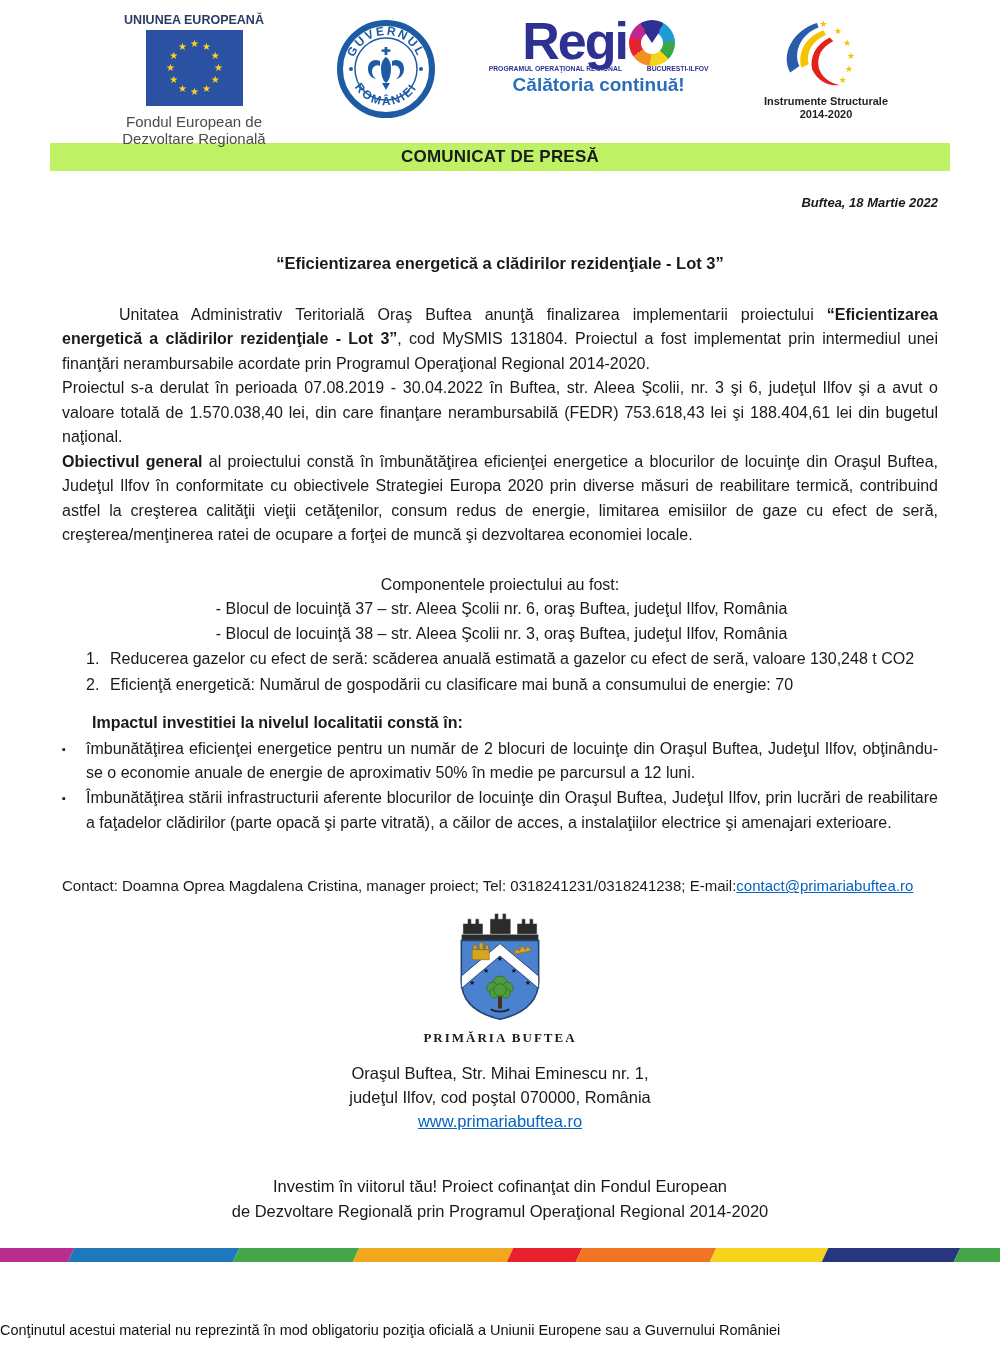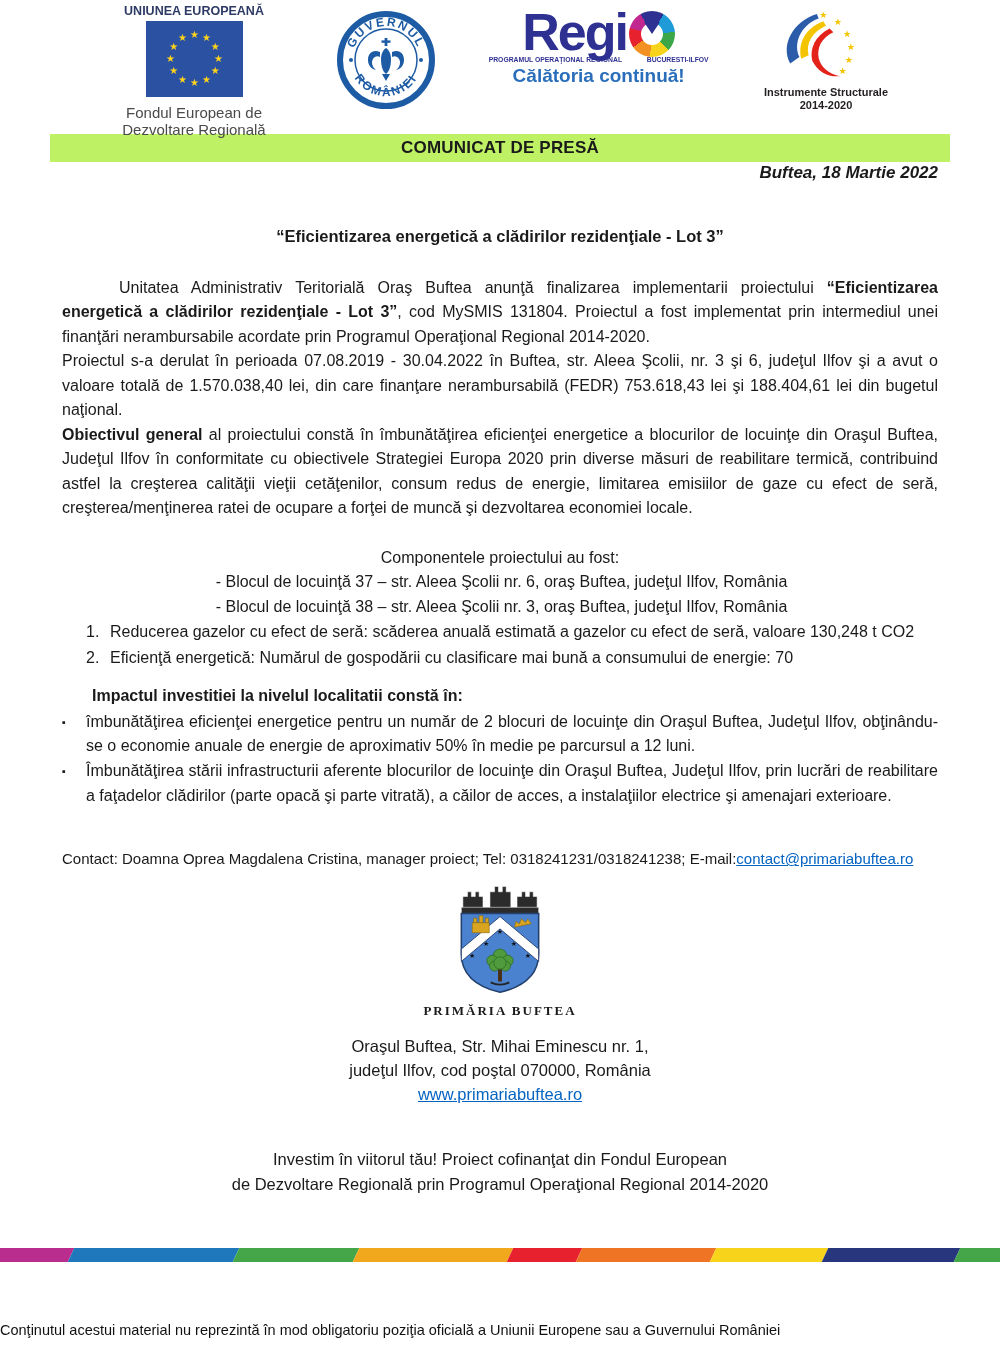--- a/index.html
+++ b/index.html
@@ -7,21 +7,21 @@
   body {
     width: 1000px; height: 1353px; position: relative;
     font-family: "Liberation Sans", sans-serif; color: #1a1a1a;
     overflow: hidden;
   }
   .page { padding: 0 62px; }
 
   
   .logos {
     display: flex; justify-content: space-between; align-items: flex-start;
-    padding: 4px 42px 0 42px; height: 122px;
+    padding: 4px 42px 0 42px; height: 122px; margin-top: 9px;
   }
   .logo-block { text-align: center; }
   .eu-block { width: 180px; }
   .eu-title { font-size: 12.5px; font-weight: bold; color: #2d3a66; margin-bottom: 3px; }
   .eu-sub { font-size: 15px; color: #4a4a4a; line-height: 1.15; margin-top: 3px; }
   .gov-block { width: 110px; padding-top: 4px; }
   .regio-block { width: 220px; padding-top: 2px; }
   .regio-word { font-size: 52px; font-weight: bold; color: #2e3192; letter-spacing: -2px; line-height: 1; display: flex; justify-content: center; align-items: center; }
   .regio-o { display: inline-block; width: 46px; height: 46px; border-radius: 50%; position: relative; margin-left: 2px; margin-top: 4px;
     background: conic-gradient(#2e3192 0deg 30deg, #1f9cd8 30deg 85deg, #3aa648 85deg 135deg, #f8d31c 135deg 185deg, #f29022 185deg 235deg, #e8212e 235deg 285deg, #c0278f 285deg 330deg, #2e3192 330deg 360deg); }
@@ -31,21 +31,21 @@
   .regio-subs { display: flex; justify-content: space-between; font-size: 6.8px; font-weight: bold; color: #2e3192; margin-top: -2px; }
   .regio-tagline { font-size: 19px; color: #2a6ebb; font-weight: bold; margin-top: 2px; }
   .instr-block { width: 140px; padding-top: 6px; }
   .instr-text { font-size: 11px; font-weight: bold; color: #231f20; line-height: 1.2; }
 
   
   .banner {
     background: #bef264; text-align: center; font-weight: bold; font-size: 17px;
     padding: 4px 0; margin: 12px -12px 0 -12px; letter-spacing: 0.2px;
   }
-  .dateline { text-align: right; font-weight: bold; font-style: italic; font-size: 17px; margin-top: 1px; }
+  .dateline { text-align: right; font-weight: bold; font-style: italic; font-size: 13px; margin-top: 24px; }
   .doc-title { text-align: center; font-weight: bold; font-size: 16.5px; margin-top: 44px; }
 
   
   .bodytext { font-size: 16px; line-height: 1.53; text-align: justify; margin-top: 30px; }
   .p-indent { text-indent: 57px; }
   b.inline { font-weight: bold; }
   .components { margin-top: 25px; text-align: center; }
   .comp-line { padding-left: 3px; }
   .results-heading { font-weight: bold; margin: 24px 0 0 52px; }
   .num-row { display: flex; margin-left: 16px; margin-top: 1px; }

